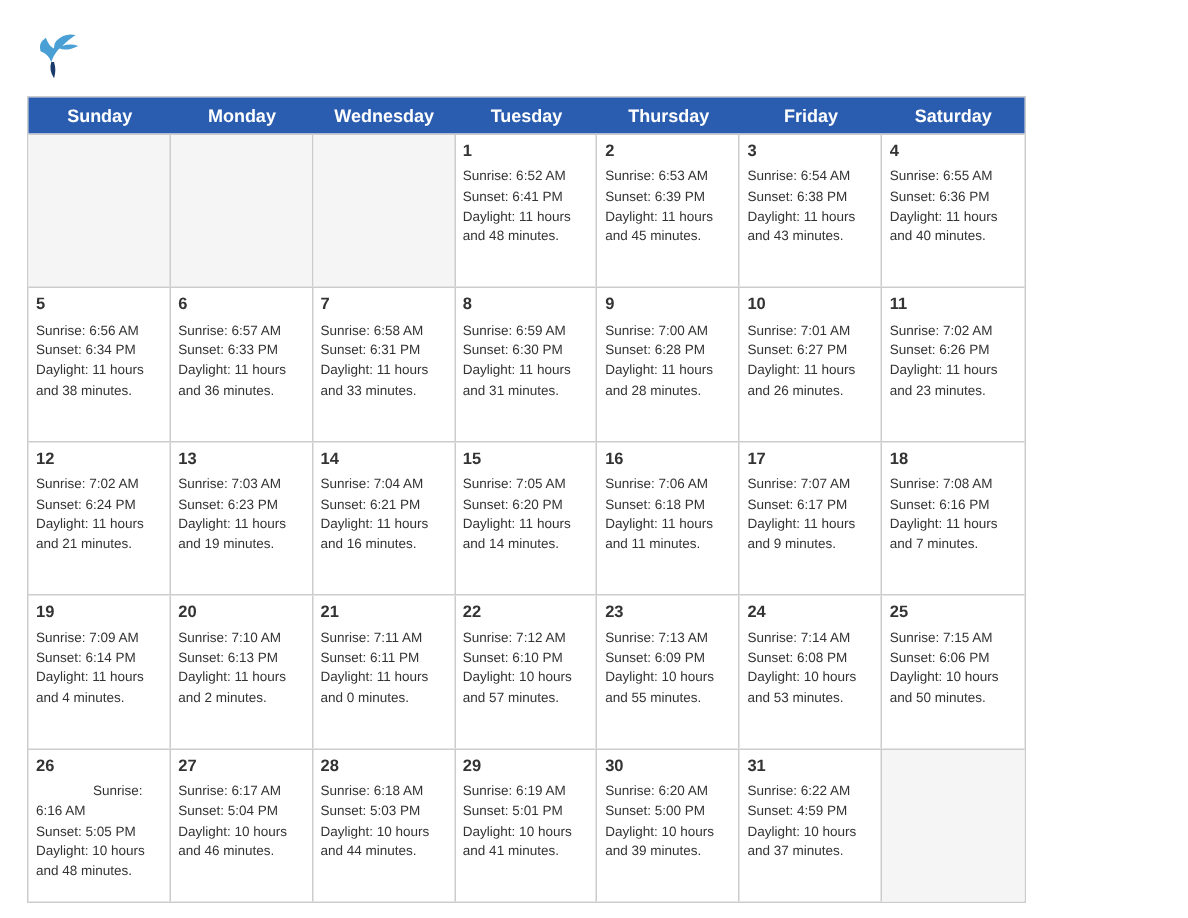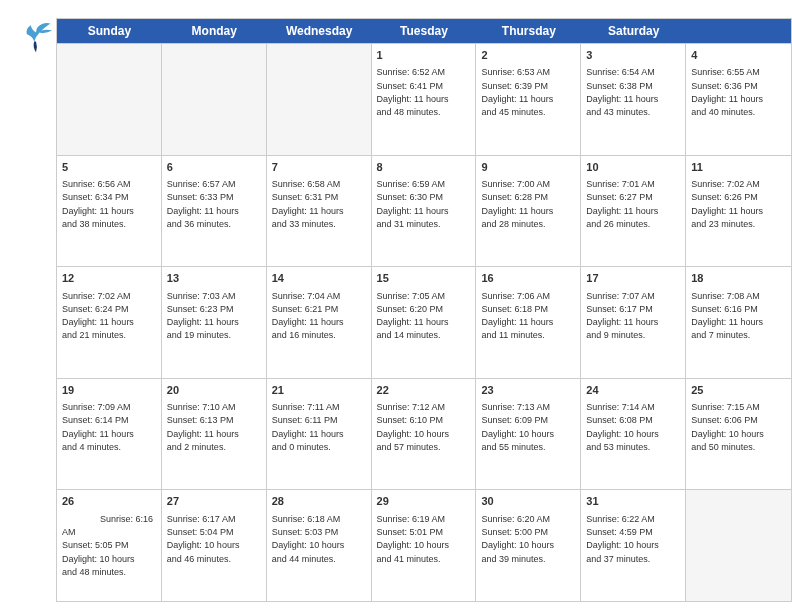--- a/index.html
+++ b/index.html
@@ -4,24 +4,25 @@
   <style>
     * { margin: 0; padding: 0; box-sizing: border-box; }
     body {
       width: 792px;
       height: 612px;
       font-family: Arial, sans-serif;
       background: #fff;
       overflow: hidden;
     }
     .page {
-      width: 792px;
+      width: 684px;
       height: 612px;
       padding: 18px 0 10px 18px;
       display: flex;
+      flex-direction: column;
     }
     .header {
       display: flex;
       justify-content: space-between;
       align-items: flex-start;
       margin-bottom: 10px;
     }
     .title-block {
       text-align: right;
     }
@@ -138,20 +139,21 @@
     </div>
   </div>
 
   <div class="calendar">
     <div class="cal-header">
     <div class="cal-header-cell">Sunday</div>
         <div class="cal-header-cell">Monday</div>
         <div class="cal-header-cell">Wednesday</div>
         <div class="cal-header-cell">Tuesday</div>
         <div class="cal-header-cell">Thursday</div>
+        <div class="cal-header-cell">Friday</div>
         <div class="cal-header-cell">Saturday</div>
       </div>
     <div class="cal-body">
     <div class="cal-row">
           <div class="cal-cell empty"></div>
           <div class="cal-cell empty"></div>
           <div class="cal-cell empty"></div>
           <div class="cal-cell"><span class="day-num">1</span><span class="cell-text" style="white-space: pre-line;">Sunrise: 6:52 AM
 Sunset: 6:41 PM
 Daylight: 11 hours

